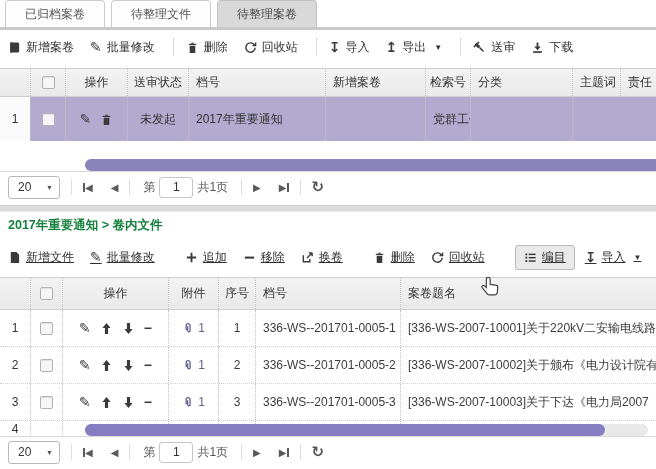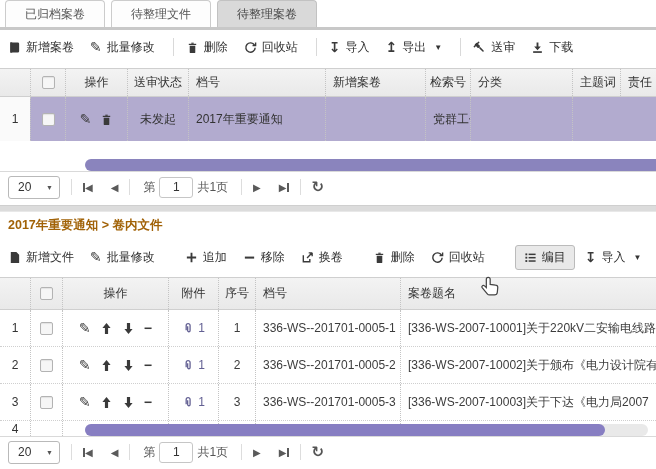--- a/index.html
+++ b/index.html
@@ -8,21 +8,21 @@
   .app { position:relative; width:656px; height:469px; overflow:hidden; background:#fff; }
 
   
   .tabbar { height:30px; display:flex; align-items:flex-end; padding-left:5px; border-bottom:3px solid #c8c8c8; background:#fff; }
   .tab { height:27px; line-height:26px; padding:0 19px; margin-right:6px; border:1px solid #ccc; border-bottom:none;
          border-radius:4px 4px 0 0; background:#fdfdfd; color:#555; cursor:default; white-space:nowrap; }
   .tab.active { background:#d9d9d9; border-color:#c2c2c2; color:#4a4a4a; }
 
   
   .toolbar { display:flex; align-items:center; height:34px; padding:16px 8px; color:#2f2f2f; }
-  .toolbar2 { height:40px; }
+  .toolbar2 { height:40px;text-decoration:underline; }
   .tbtn { display:flex; align-items:center; gap:5px; margin-right:16px; cursor:pointer; white-space:nowrap; }
   .tbtn.hovered { background:#e9e9e9; border:1px solid #bbb; border-radius:3px; padding:3px 8px; margin-right:10px; }
   .tsep { width:1px; height:18px; background:#d9d9d9; margin:0 12px 0 2px; }
   .caret { font-size:8px; color:#333; margin-left:3px; }
   .uico { font-size:14px; font-weight:bold; color:#3a3a3a; line-height:1; }
   .ic { width:13px; height:13px; display:block; }
   .ic * { fill:#3a3a3a; }
   .ic.stroke * { fill:none; stroke:#3a3a3a; stroke-width:1.5; }
 
   
@@ -63,21 +63,21 @@
   .psep { width:1px; height:16px; background:#ddd; margin:0 11px; }
   .nav { display:flex; align-items:center; gap:18px; }
   .nico { display:flex; align-items:center; color:#5a5a5a; font-size:10px; cursor:pointer; }
   .nbar { width:2px; height:9px; background:#5a5a5a; }
   .pageinput { width:34px; height:21px; border:1px solid #c6c6c6; border-radius:3px; text-align:center; line-height:19px; background:#fff; margin:0 4px; color:#333; }
   .pagegrp { display:flex; align-items:center; margin:0 2px; }
   .refresh { font-size:15px; color:#555; font-weight:bold; cursor:pointer; }
 
   
   .splitter { height:7px; background:#dcdcdc; border-top:1px solid #cfcfcf; border-bottom:1px solid #e8e8e8; margin-top:3px; }
-  .sectitle { height:25px; line-height:26px; padding-left:8px; font-weight:bold; color:#a16207; font-size:12.5px; }
+  .sectitle { height:25px; line-height:26px; padding-left:8px; font-weight:bold; color:#15803d; font-size:12.5px; }
 
   .cursor { position:absolute; left:481px; top:276px; z-index:50; }
 </style>
 </head>
 <body>
 
 <div class="app">
 
   <div class="tabbar">
     <div class="tab">已归档案卷</div>

